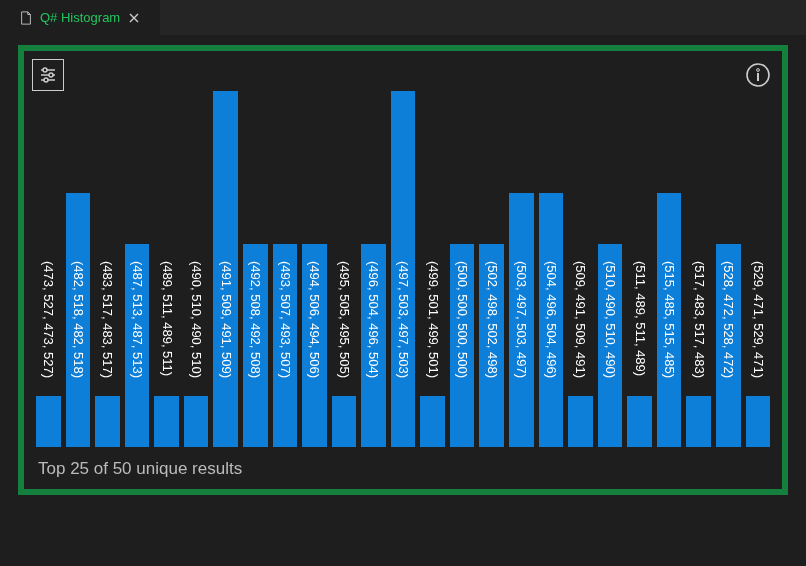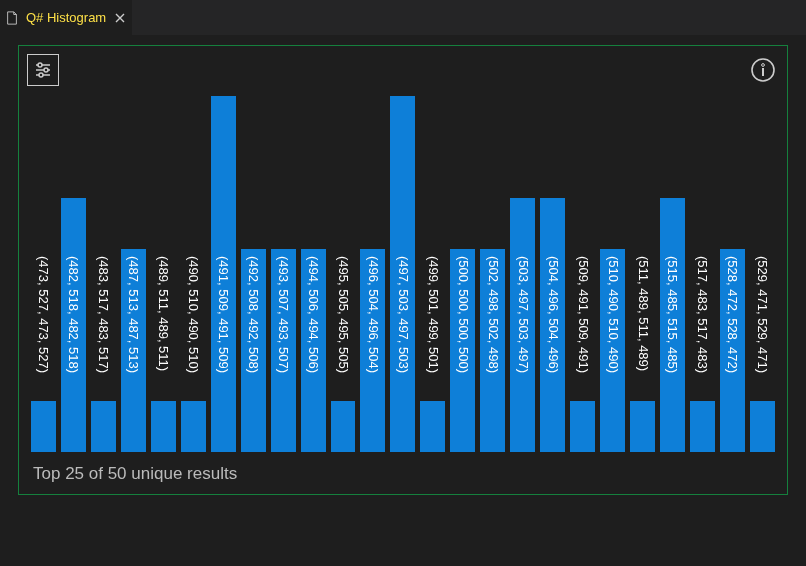--- a/index.html
+++ b/index.html
@@ -15,24 +15,24 @@
   .tabbar {
     height: 35px;
     background: #252526;
     display: flex;
     align-items: stretch;
   }
   .tab {
     background: #1e1e1e;
     display: flex;
     align-items: center;
-    padding: 0 4px;
+    padding: 0 18px;
     gap: 6px;
     font-size: 13px;
-    color: #fde047;
+    color: #22c55e;
     border-right: 1px solid #252526;
   }
   .tab .file-icon {
     width: 16px; height: 16px;
     display:flex; align-items:center; justify-content:center;
   }
   .tab .close {
     width: 16px; height:16px;
     display:flex; align-items:center; justify-content:center;
     color:#ccc;
@@ -42,21 +42,21 @@
   .content {
     padding: 10px 18px 18px 18px;
   }
   .total {
     color: #fff;
     font-size: 15px;
     font-weight: 600;
     margin: 6px 0 8px 0;
   }
   .panel {
-    border: 1px solid #15803d;
+    border: 6px solid #15803d;
     position: relative;
     padding: 10px 10px 12px 10px;
     box-sizing: border-box;
     height: 450px;
     background: #1e1e1e;
   }
   .panel-top {
     position: absolute;
     top: 8px; left: 8px; right: 8px;
     height: 34px;

